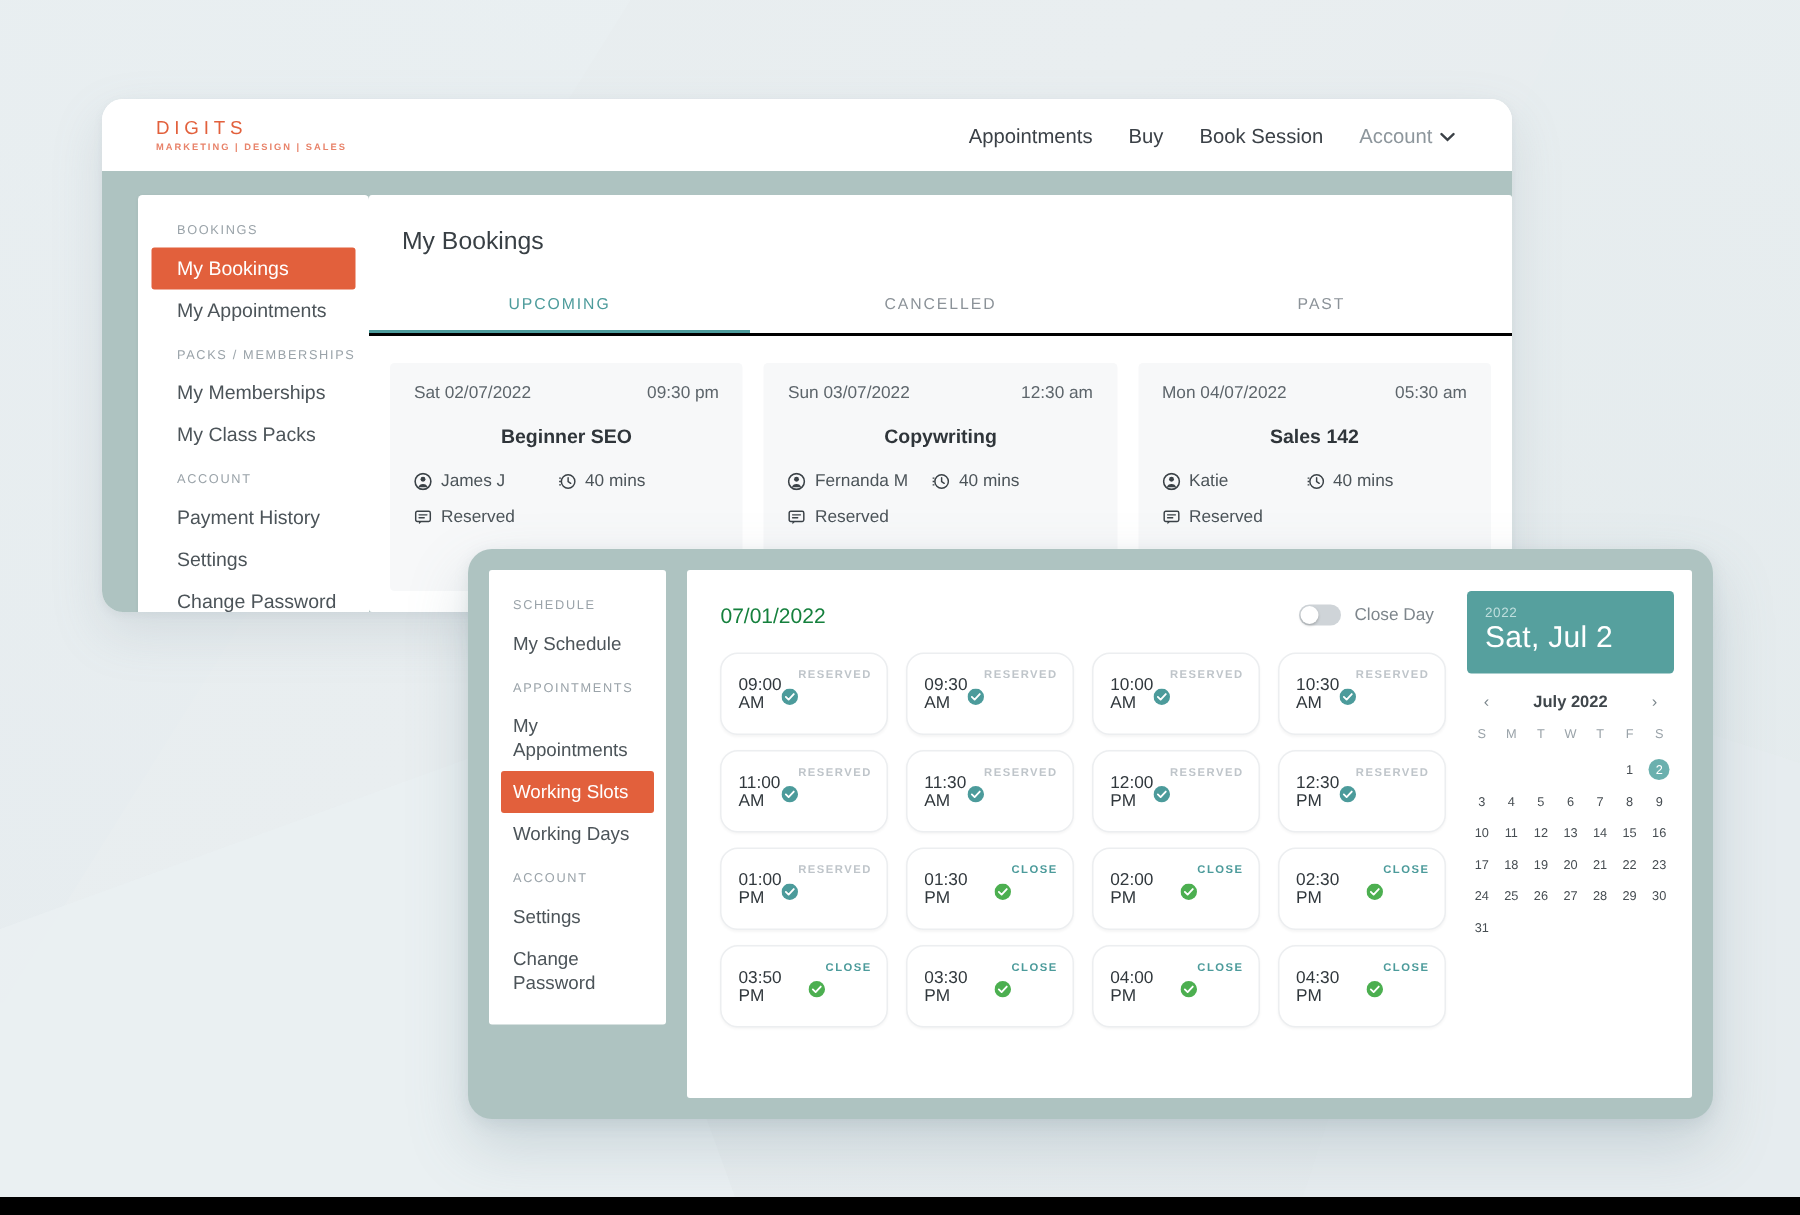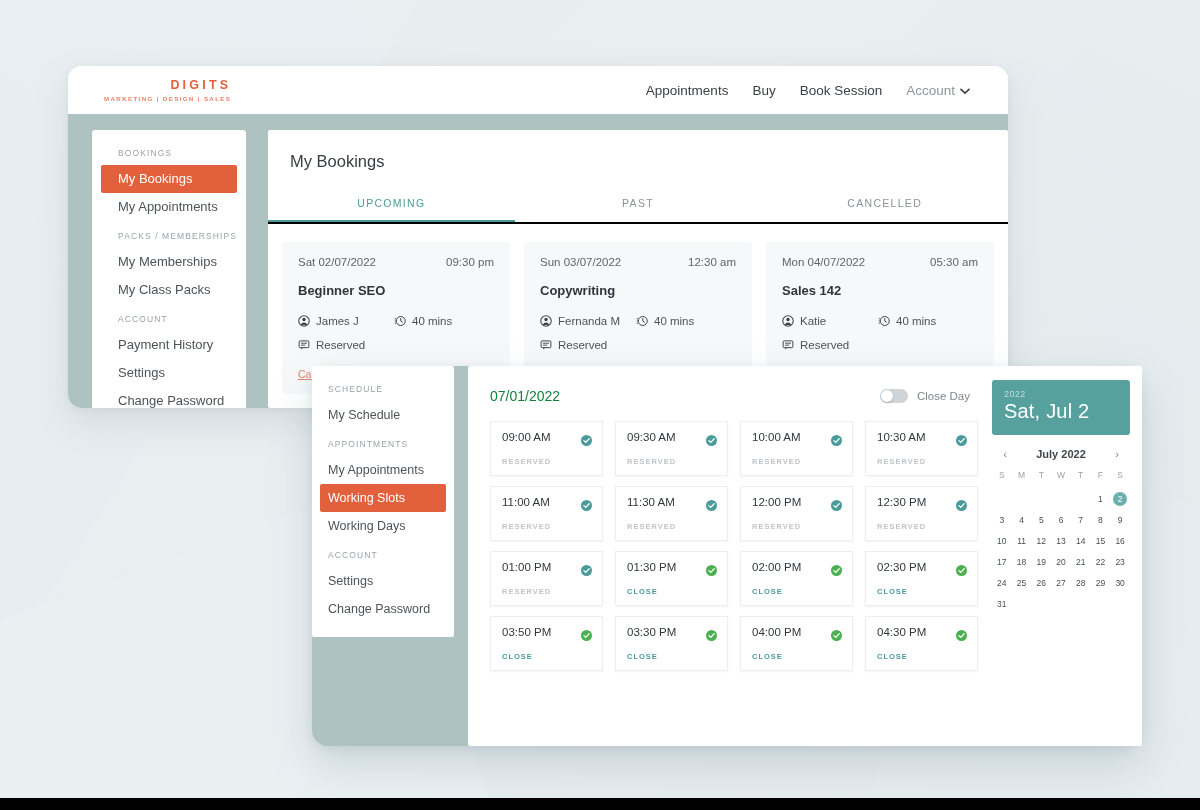--- a/index.html
+++ b/index.html
@@ -52,38 +52,37 @@
     box-shadow: 0 14px 34px rgba(120,140,150,.18), 0 2px 6px rgba(120,140,150,.10);
     overflow: hidden;
   }
   .w1-top {
     height: 48px; background: #fff;
     display: flex; align-items: center;
     padding: 0 24px 0 0;
   }
   .logo { padding-left: 36px; }
   .logo-name {
-    color: #e2603c; font-size: 12.5px; font-weight: bold;
+    color: #e2603c; font-size: 12.5px; font-weight: normal;
     letter-spacing: 3.2px;
-    text-align: right;
   }
   .logo-sub {
     color: #e8836a; font-size: 6.2px; letter-spacing: 1.35px;
     margin-top: 3px; font-weight: bold;
   }
   .w1-nav {
     margin-left: auto; display: flex; align-items: center; gap: 24px;
     font-size: 13.5px; color: #3b4147; padding-right: 14px;
   }
   .w1-nav .dim { color: #8d969c; }
   .chev { display: inline-block; margin-left: 5px; }
   .w1-body {
     background: #aec3c1; height: 294px;
     padding: 16px 0 0 24px;
-    display: flex; gap: 22px;
+    display: flex; 
   }
   .w1-side {
     width: 154px; background: #fff; border-radius: 3px;
     padding: 18px 0 14px 0;
     align-self: flex-start; min-height: 272px;
     box-shadow: 0 1px 3px rgba(0,0,0,.05);
   }
   .sec-label {
     font-size: 8.5px; letter-spacing: 1.1px; color: #9aa3a9;
     padding: 0 0 7px 26px; font-weight: normal;
@@ -108,37 +107,38 @@
     border-bottom: 2px solid #000000;
   }
   .tab {
     flex: 1; text-align: center; font-size: 10.5px; letter-spacing: 1.3px;
     color: #8b9298; padding-bottom: 11px;
   }
   .tab.active { color: #4c9b9b; border-bottom: 2px solid #4c9b9b; }
   .cards { display: flex; gap: 14px; padding: 18px 14px 0 14px; }
   .bcard {
     flex: 1; background: #f7f8f9; border-radius: 3px;
-    padding: 14px 16px 14px 16px; position: relative;
+    padding: 14px 16px 14px 16px; position: relative; text-align: center;
   }
   .bc-row1 { display: flex; justify-content: space-between; font-size: 11.5px; color: #5d656b; }
   .bc-title { font-size: 13px; font-weight: bold; color: #2f353a; margin-top: 15px; }
   .bc-meta { display: flex; margin-top: 17px; font-size: 11.5px; color: #4c5459; align-items: center; }
   .bc-meta .who { width: 96px; display: flex; align-items: center; gap: 6px; }
   .bc-meta .dur { display: flex; align-items: center; gap: 6px; }
   .bc-status { display: flex; align-items: center; gap: 6px; margin-top: 12px; font-size: 11.5px; color: #4c5459; }
   .bc-cancel { margin-top: 17px; font-size: 10.5px; color: #e8836a; text-decoration: underline; }
   .ic { width: 12px; height: 12px; display: inline-block; flex: none; }
 
   
   #win2 {
     position: absolute; left: 312px; top: 366px;
     width: 830px; height: 380px;
     border-radius: 16px;
     background: #aec3c1;
+    padding: 14px;
     box-shadow: 0 18px 40px rgba(110,135,145,.26), 0 3px 10px rgba(110,135,145,.14);
   }
   .w2-inner { display: flex; gap: 14px; height: 100%; }
   .w2-side {
     width: 142px; background: #fff; border-radius: 2px;
     padding: 18px 0 14px 0; align-self: flex-start; min-height: 212px;
   }
   .w2-side .sec-label { padding-left: 16px; }
   .w2-side .side-item { padding-left: 16px; font-size: 12.5px; }
   .w2-side .side-item.active {
@@ -160,24 +160,24 @@
     content: ""; position: absolute; left: 1px; top: 1px;
     width: 12px; height: 12px; border-radius: 50%; background: #fff;
     box-shadow: 0 1px 2px rgba(0,0,0,.22);
   }
   .closeday-label { font-size: 11.5px; color: #7e868c; }
   .grid {
     display: grid; grid-template-columns: repeat(4, 1fr);
     gap: 10px 12px; margin-top: 17px;
   }
   .slot {
-    background: #fff; border: 1px solid #eceef0; border-radius: 0;
+    background: #fff; border: 1px solid #eceef0; border-radius: 12px;
     padding: 9px 10px 9px 11px; height: 55px;
     box-shadow: 0 1px 2px rgba(0,0,0,.045);
-    display: flex; flex-direction: column; justify-content: space-between;
+    display: flex; flex-direction: row; 
   }
   .slot-top { display: flex; align-items: center; }
   .slot-time { font-size: 11.5px; color: #31383d; }
   .slot-check { margin-left: auto; width: 11px; height: 11px; }
   .slot-state { font-size: 7.5px; letter-spacing: 1px; font-weight: bold; }
   .slot-state.reserved { color: #bfc5ca; }
   .slot-state.close { color: #4c9b9b; }
 
   .cal-pane { width: 152px; padding: 14px 12px 0 2px; }
   .cal-head {
@@ -249,22 +249,22 @@
           <div class="sec-label">ACCOUNT</div>
           <div class="side-item">Payment History</div>
           <div class="side-item">Settings</div>
           <div class="side-item">Change Password</div>
         </div>
 
       <div class="w1-main">
         <div class="w1-title">My Bookings</div>
         <div class="tabs" id="w1-tabs">
             <div class="tab active">UPCOMING</div>
+            <div class="tab">CANCELLED</div>
             <div class="tab">PAST</div>
-            <div class="tab">CANCELLED</div>
           </div>
         <div class="cards" id="w1-cards">
             <div class="bcard">
               <div class="bc-row1">
                 <span>Sat 02/07/2022</span>
                 <span>09:30 pm</span>
               </div>
               <div class="bc-title">Beginner SEO</div>
               <div class="bc-meta">
                 <span class="who">

